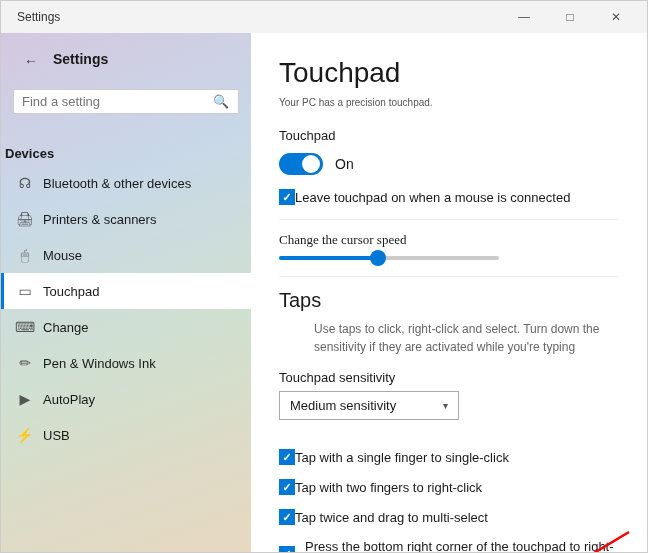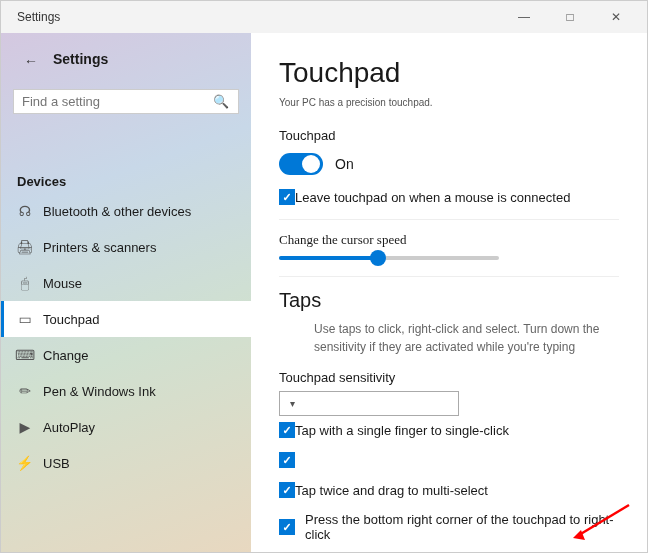--- a/index.html
+++ b/index.html
@@ -79,21 +79,21 @@
       align-items: center;
       justify-content: center;
     }
     .sidebar-title {
       font-size: 14px;
       font-weight: 600;
       color: #1a1a1a;
     }
 
     .search-box {
-      margin: 4px 12px 12px;
+      margin: 4px 12px 24px;
       display: flex;
       align-items: center;
       background: white;
       border: 1px solid #ccc;
       padding: 4px 8px;
       gap: 6px;
     }
     .search-input {
       border: none;
       outline: none;
@@ -101,25 +101,24 @@
       font-size: 13px;
       background: transparent;
       color: #666;
     }
     .search-icon-wrapper {
       color: #666;
       font-size: 13px;
     }
 
     .sidebar-section-label {
-      padding: 8px 16px 4px;
+      padding: 8px 4px 4px;
       font-size: 13px;
       font-weight: 700;
       color: #1a1a1a;
-      margin-top: 40px;
     }
 
     .sidebar-item {
       display: flex;
       align-items: center;
       padding: 10px 16px;
       gap: 10px;
       cursor: pointer;
       color: #1a1a1a;
       font-size: 13px;
@@ -273,21 +272,21 @@
     .section-desc {
       font-size: 12px;
       color: #666;
       margin-bottom: 14px;
       line-height: 1.5;
       margin-left: 35px;
     }
 
     
     .dropdown-row {
-      margin-bottom: 6px;
+      margin-bottom: 29px;
     }
     .dropdown-label {
       font-size: 13px;
       margin-bottom: 6px;
     }
     .dropdown {
       display: flex;
       align-items: center;
       justify-content: space-between;
       border: 1px solid #aaa;
@@ -393,30 +392,32 @@
       </div>
 
       <div class="divider"></div>
 
       <h2 class="section-title">Taps</h2>
       <p class="section-desc">Use taps to click, right-click and select. Turn down the sensitivity if they are activated while you're typing</p>
 
       <div class="dropdown-row">
         <div class="dropdown-label">Touchpad sensitivity</div>
         <div class="dropdown">
+          <span>Medium sensitivity</span>
           <span class="dropdown-arrow">▾</span>
         </div>
       </div>
 
       <div class="checkbox-row">
         <div class="checkbox"></div>
         <span class="checkbox-label">Tap with a single finger to single-click</span>
       </div>
       <div class="checkbox-row">
         <div class="checkbox"></div>
+        <span class="checkbox-label">Tap with two fingers to right-click</span>
       </div>
       <div class="checkbox-row">
         <div class="checkbox"></div>
         <span class="checkbox-label">Tap twice and drag to multi-select</span>
       </div>
 
       <div style="position:relative; display:flex; align-items:center; gap:10px; margin-bottom:14px;">
         <div class="checkbox"></div>
         <span class="checkbox-label">Press the bottom right corner of the touchpad to right-click</span>
 

